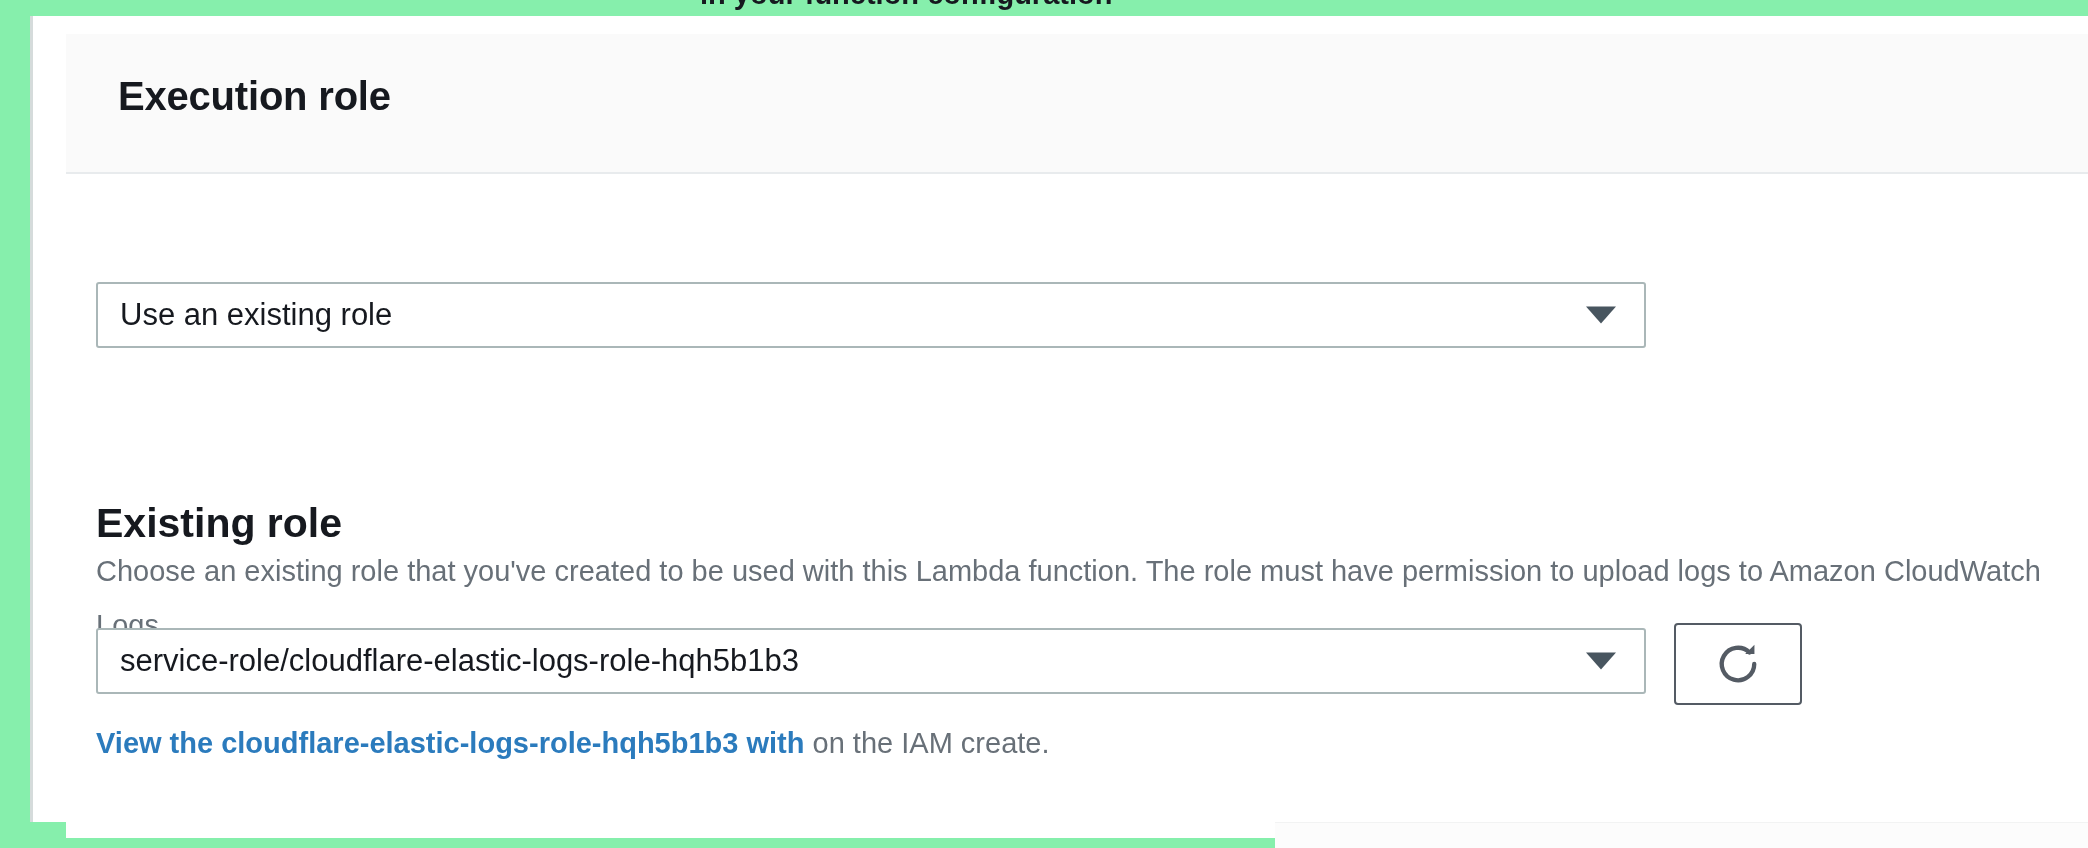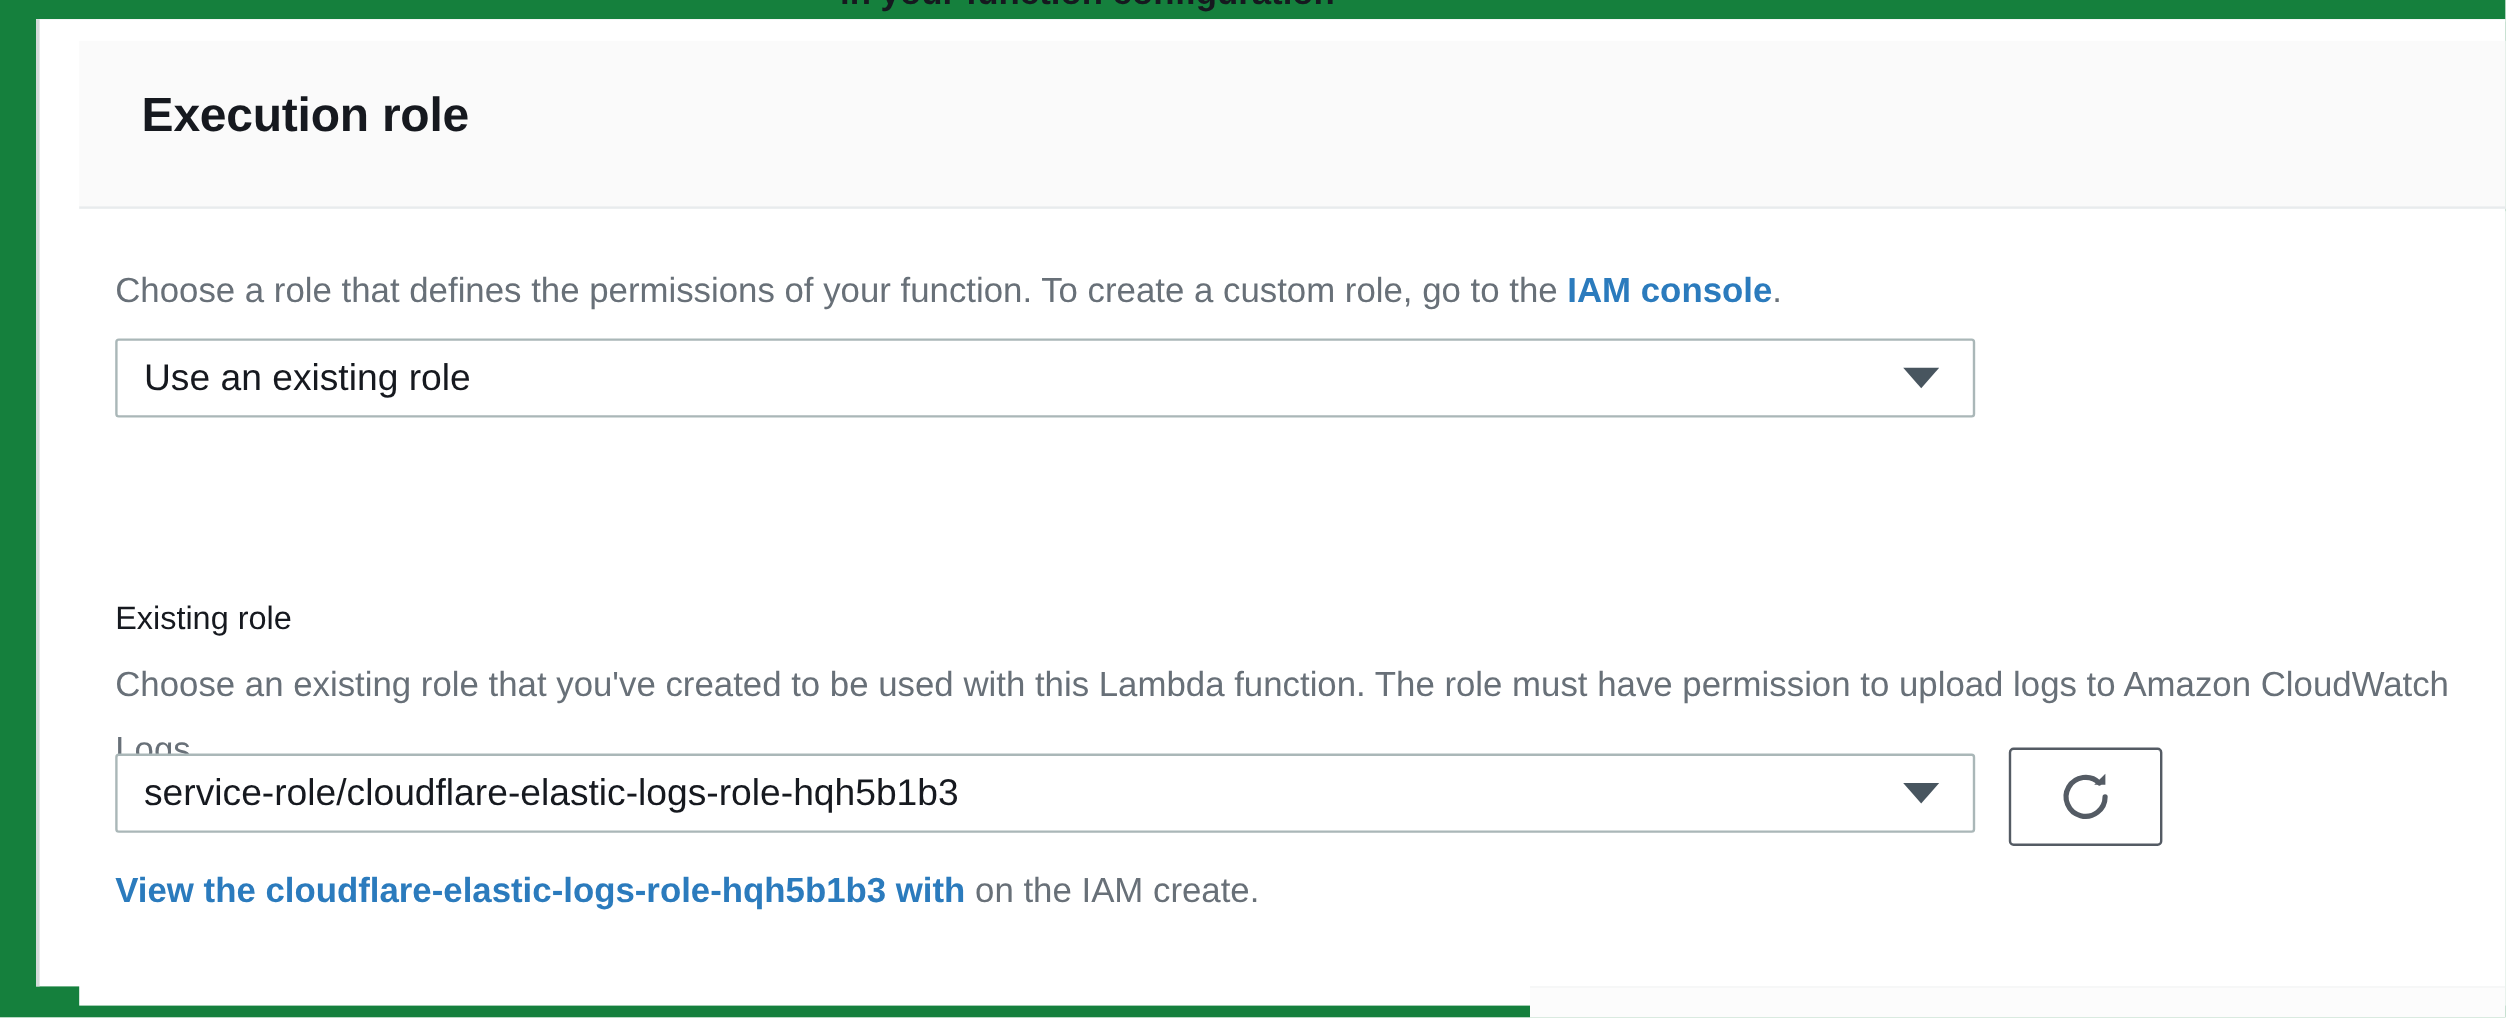--- a/index.html
+++ b/index.html
@@ -12,21 +12,21 @@
     height: 848px;
     overflow: hidden;
     font-family: "Liberation Sans", sans-serif;
     -webkit-font-smoothing: antialiased;
   }
 
   .screen {
     position: relative;
     width: 2088px;
     height: 848px;
-    background: #15803d;
+    background: #86efac;
   }
 
   
   .above-strip {
     position: absolute;
     left: 0;
     top: 0;
     width: 2088px;
     height: 14px;
     overflow: hidden;
@@ -108,23 +108,23 @@
   }
   a.link {
     color: #2b7bbd;
     font-weight: bold;
     text-decoration: none;
     cursor: pointer;
   }
 
   .field-label {
     position: absolute;
-    font-size: 27px;
-    color: #16191f;
-    font-weight: normal;
+    font-size: 41px;
+    color: #16191f;
+    font-weight: bold;
     white-space: nowrap;
   }
 
   
   .select {
     position: absolute;
     height: 66px;
     background: #ffffff;
     border: 2px solid #aab7b8;
     border-radius: 3px;
@@ -194,21 +194,20 @@
   <div class="card-top-line"></div>
 
   <div class="card">
 
     <div class="card-header">
       <div class="card-title">Execution role</div>
     </div>
 
     <div class="card-body">
 
-      <div class="desc" style="left:30px; top:48px;"><span>Choose a role that defines the permissions of your function. To create a custom role, go to the </span><a class="link">IAM console</a><span>.</span></div>
 
       <div class="select" style="left:30px; top:106px; width:1550px;">
         <span class="value">Use an existing role</span>
         <span class="caret"></span>
       </div>
 
       <div class="field-label" style="left:30px; top:324px;">Existing role</div>
 
       <div class="desc-wrap" style="left:30px; top:368px;">Choose an existing role that you've created to be used with this Lambda function. The role must have permission to upload logs to Amazon CloudWatch Logs.</div>
 

